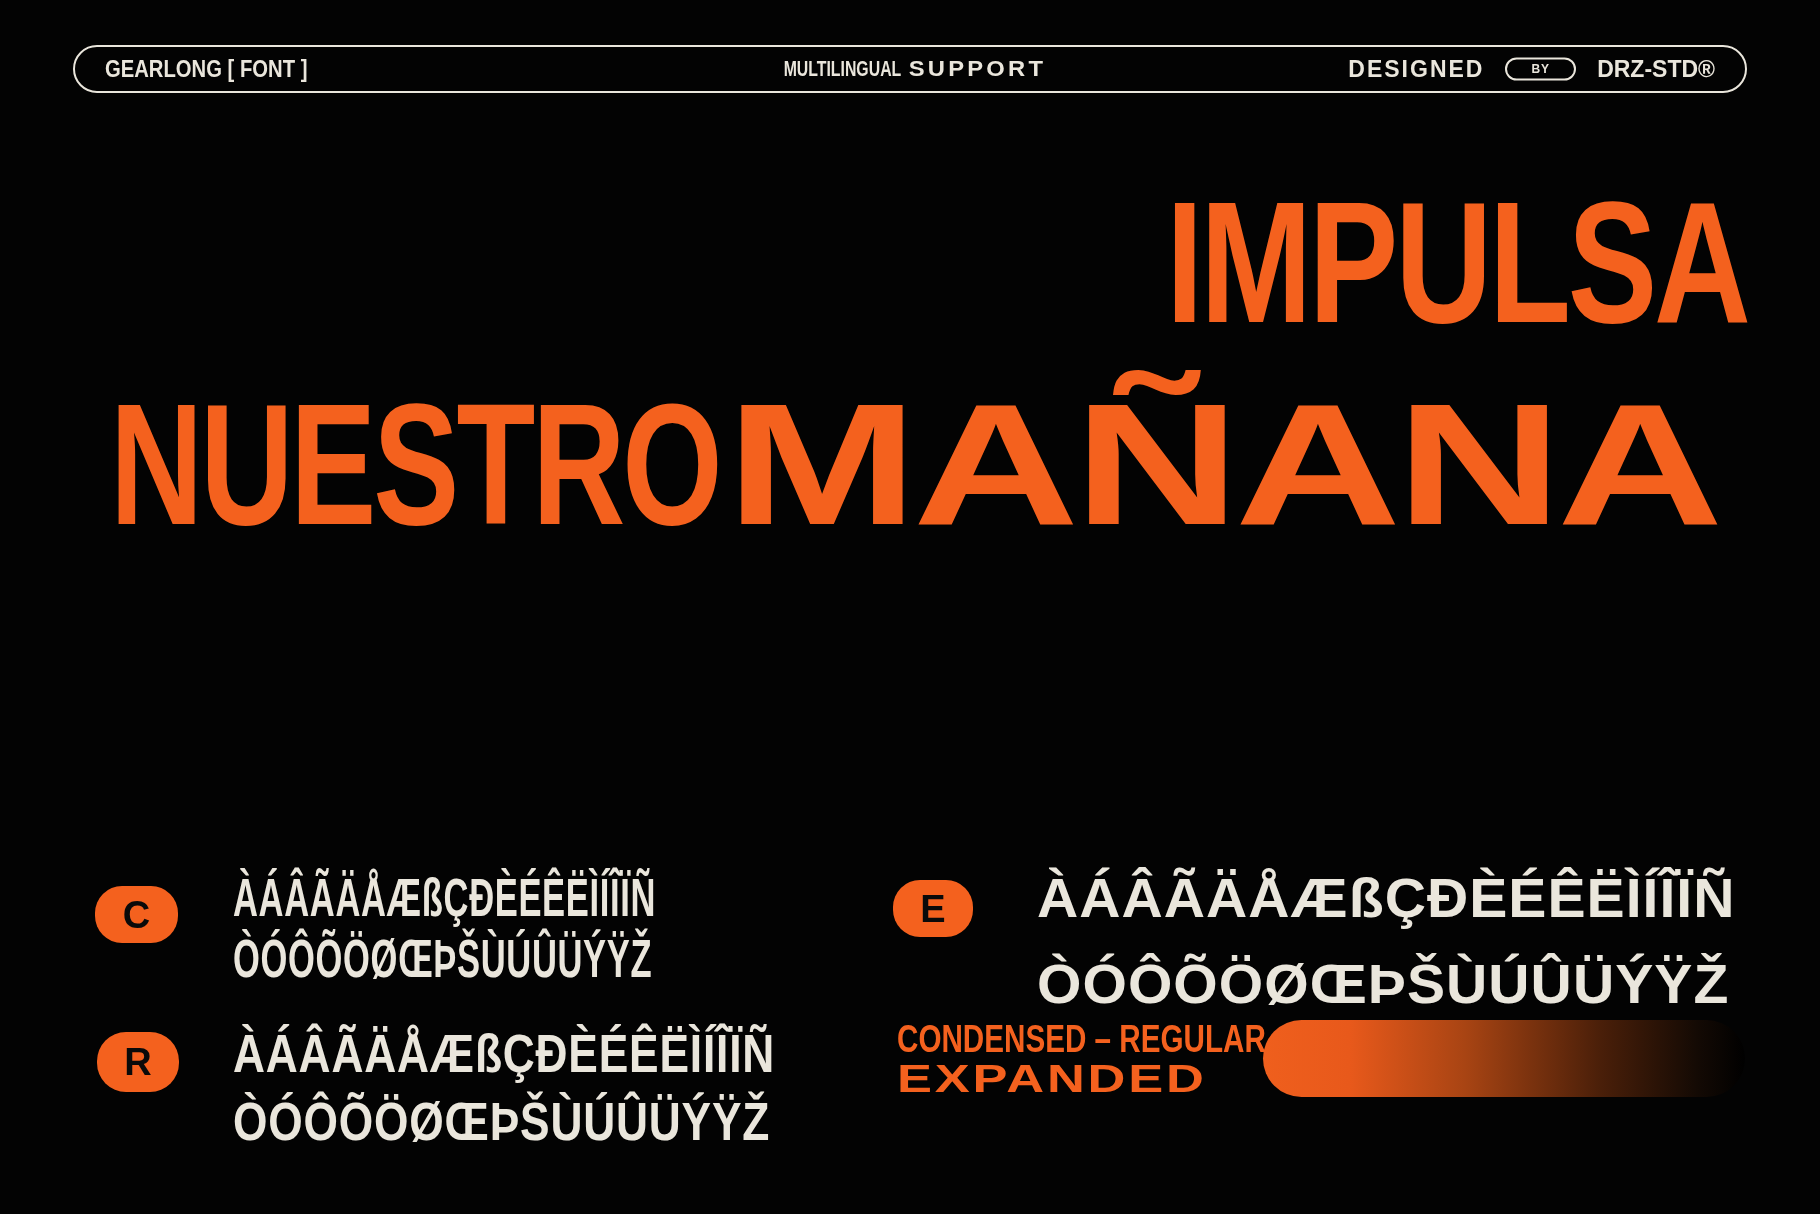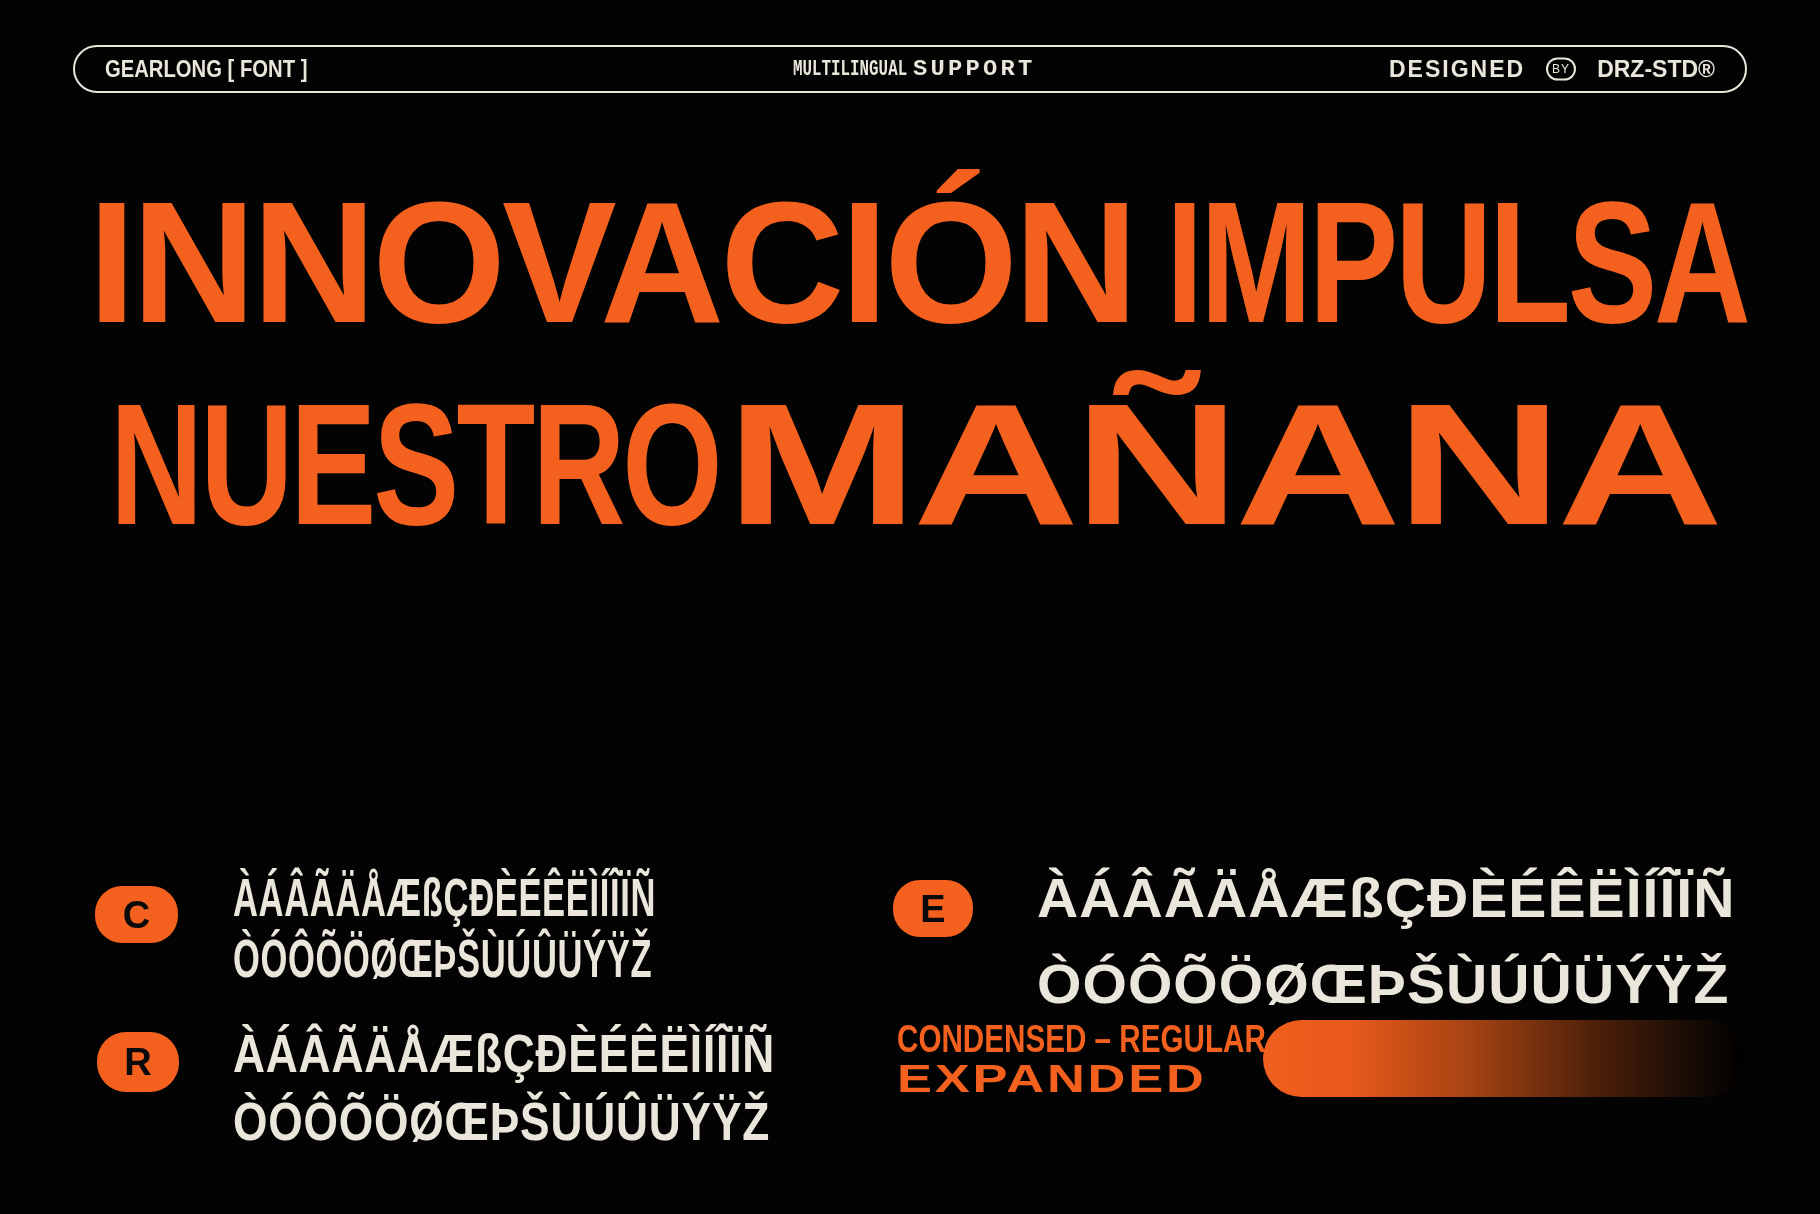--- a/index.html
+++ b/index.html
@@ -28,36 +28,36 @@
     position:absolute;left:30px;top:50%;
     transform:translateY(-50%);
     color:var(--cream);font-weight:700;font-size:23px;
     white-space:nowrap;
   }
   .tb-left .squeeze{display:inline-block;transform:scaleX(.88);transform-origin:0 50%;}
   .tb-center{
     position:absolute;left:50%;top:50%;
     transform:translate(-50%,-50%);
     color:var(--cream);font-weight:700;font-size:22px;
-    white-space:nowrap;display:flex;align-items:center;font-family:Liberation Mono, monospace;
+    white-space:nowrap;display:flex;align-items:center;
   }
   .tb-center .cond{display:inline-block;transform:scaleX(.72);transform-origin:0 50%;margin-right:-38px;}
   .tb-center .exp{display:inline-block;letter-spacing:3px;transform:scaleX(1.08);transform-origin:0 50%;}
   .tb-right{
     position:absolute;right:30px;top:50%;
     transform:translateY(-50%);
     color:var(--cream);font-weight:700;font-size:23px;
     white-space:nowrap;display:flex;align-items:center;gap:21px;
   }
   .tb-right .wide{display:inline-block;letter-spacing:2px;}
   .by-pill{
     display:inline-flex;align-items:center;justify-content:center;
     border:2px solid var(--cream);border-radius:12px;
-    font-size:12px;font-weight:400;letter-spacing:1px;
-    padding:2px 4px;line-height:1.2;
+    font-size:12px;font-weight:700;letter-spacing:1px;
+    padding:2px 24px;line-height:1.2;
   }
   
   .hw{
     position:absolute;
     color:var(--orange);
     font-weight:700;
     font-size:172px;line-height:1;
     letter-spacing:-4px;
     white-space:nowrap;
     transform-origin:0 50%;
@@ -113,21 +113,20 @@
       <span class="cond">MULTILINGUAL</span>
       <span class="exp">SUPPORT</span>
     </div>
     <div class="tb-right">
       <span class="wide">DESIGNED</span>
       <span class="by-pill">BY</span>
       <span>DRZ-STD®</span>
     </div>
   </div>
 
-  <div class="hw" style="left:88px;top:176px;transform:scaleX(1);">INNOVACIÓN</div>
   <div class="hw" style="left:1166px;top:176px;transform:scaleX(.78);">IMPULSA</div>
   <div class="hw" style="left:110px;top:378px;transform:scaleX(.75);">NUESTRO</div>
   <div class="hw" style="left:726px;top:378px;transform:scaleX(1.34);">MAÑANA</div>
 
   <div class="badge" style="left:95px;top:886px;width:83px;height:57px;border-radius:27px;">
     <span>C</span>
   </div>
   <div class="cs cs-cond" style="left:233px;top:870px;">ÀÁÂÃÄÅÆßÇÐÈÉÊËÌÍÎÏÑ</div>
   <div class="cs cs-cond" style="left:233px;top:931px;">ÒÓÔÕÖØŒÞŠÙÚÛÜÝŸŽ</div>
 

